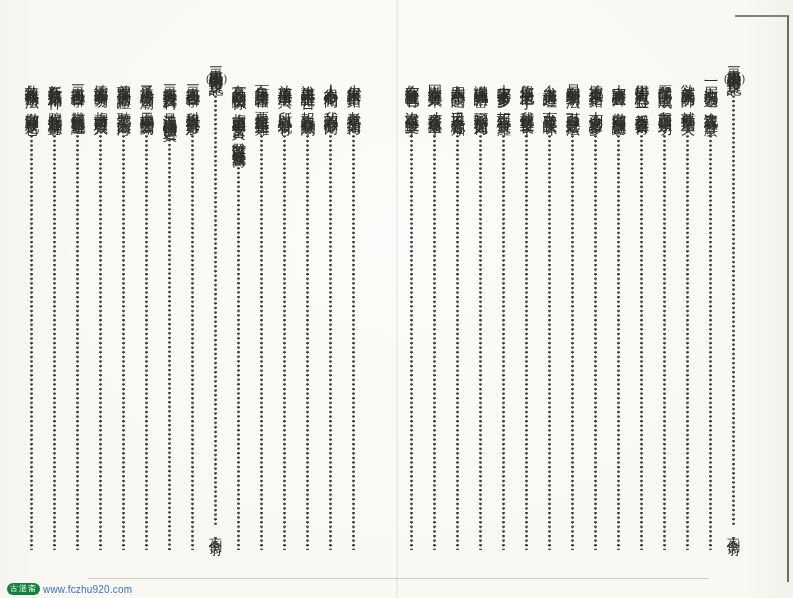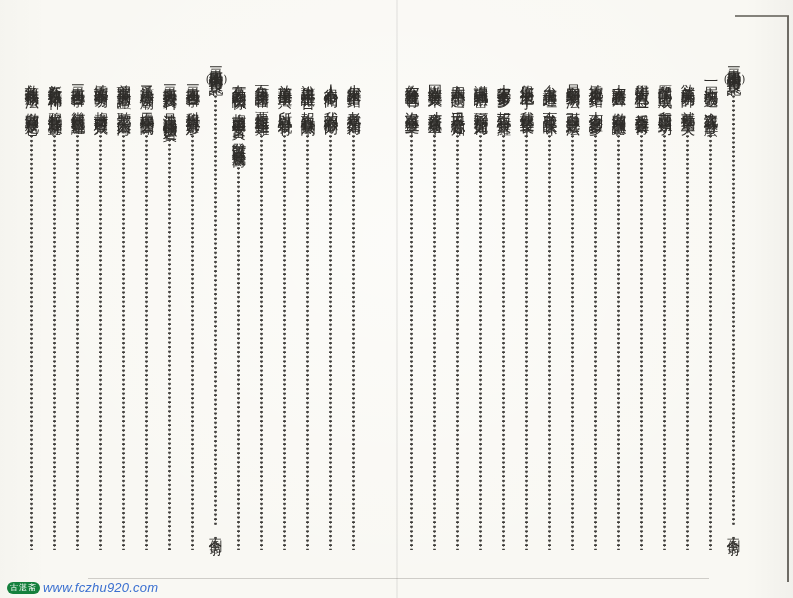--- a/index.html
+++ b/index.html
@@ -59,21 +59,21 @@
   .edge-right{position:absolute;right:4px;top:16px;bottom:16px;width:2px;background:#57544e;opacity:.85;}
   .edge-top-right{position:absolute;right:4px;top:15px;width:54px;height:2px;background:#67645d;opacity:.8;}
   .edge-bottom{position:absolute;left:88px;right:84px;bottom:19px;height:1px;background:rgba(60,55,48,.22);}
   
   .watermark{position:absolute;left:7px;bottom:3px;display:flex;align-items:center;gap:3px;
     font-family:"Liberation Sans","DejaVu Sans",sans-serif;}
   .wm-badge{
     background:#15803d;color:#ffffff;font-size:8px;line-height:10px;
     padding:1px 3px;border-radius:6px;letter-spacing:1px;
   }
-  .wm-url{color:#3a6fd0;font-size:13px;text-decoration:none;letter-spacing:.2px;font-style:italic;}
+  .wm-url{color:#3a6fd0;font-size:10px;text-decoration:none;letter-spacing:.2px;}
 </style>
 </head>
 <body>
 
 <div id="canvas">
   <div class="page" id="page-right">
       <div class="col title-col">
         <div class="vtext coltext">三元堪輿學術傳授實記<span class="tcy">(23)</span></div>
         <div class="dots grow"></div>
         <div class="vtext author">不倒翁</div>

